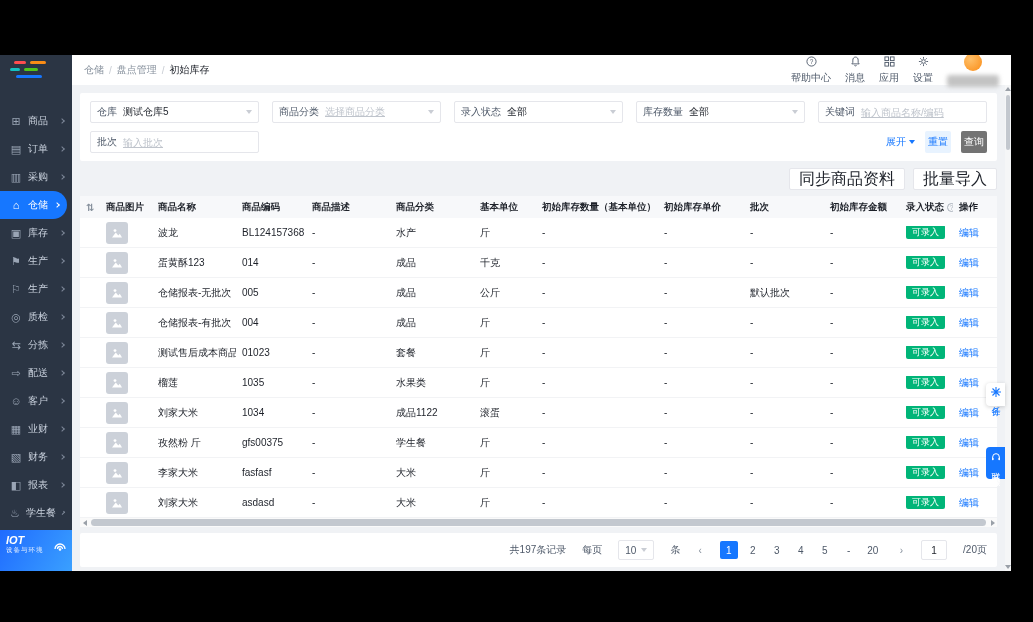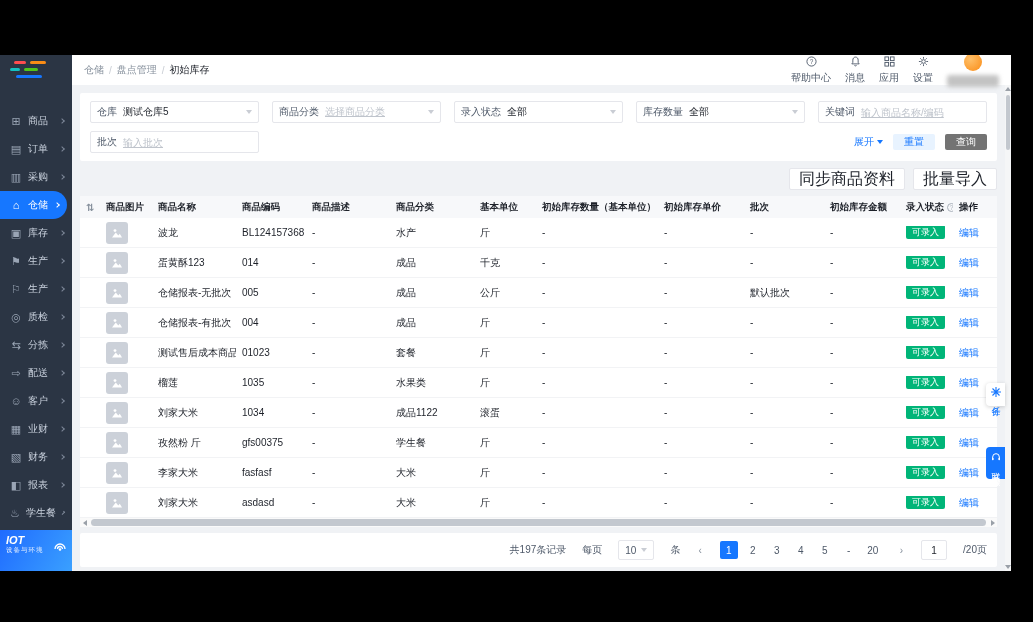--- a/index.html
+++ b/index.html
@@ -44,21 +44,21 @@
   .filter-row + .filter-row { margin-top:8px; }
   .filter-box { display:flex; align-items:center; width:169px; height:22px; border:1px solid #e5e6eb; border-radius:2px; font-size:10px; padding:0 6px; gap:6px; background:#fff; }
   .f-label { color:#4e5969; white-space:nowrap; }
   .f-value { color:#1d2129; white-space:nowrap; overflow:hidden; }
   .f-ph, input.f-input::placeholder { color:#bfc4cc;text-decoration:underline; }
   input.f-input { border:none; outline:none; font-size:10px; width:100%; color:#1d2129; font-family:inherit; }
   .caret { width:0; height:0; border-left:3.5px solid transparent; border-right:3.5px solid transparent; border-top:4px solid #c9cdd4; margin-left:auto; flex:none; }
   .filter-actions { margin-left:auto; display:flex; align-items:center; gap:10px; }
   .expand-link { color:#1677ff; font-size:10px; display:flex; align-items:center; gap:3px; cursor:pointer; }
   .expand-link .caret { border-top-color:#1677ff; margin-left:0; }
-  .btn { height:16px; padding:0 11px; font-size:10px; border-radius:2px; border:none; cursor:pointer; font-family:inherit; }
+  .btn { height:22px; padding:0 3px; font-size:10px; border-radius:2px; border:none; cursor:pointer; font-family:inherit; }
   .btn-reset { background:#e8f3ff; color:#1677ff; }
   .btn-query { background:#737373; color:#fff; }
 
   
   .actions-row { margin:7px 8px 0; display:flex; justify-content:flex-end; gap:8px; }
   .btn-outline { background:#fff; border:1px solid #e5e6eb; color:#1d2129; height:22px; padding:0 9px; font-size:16px; border-radius:2px; cursor:pointer; font-family:inherit; }
 
   
   .table-panel { margin:6px 8px 0; background:#fff; border-radius:2px; }
   .tgrid { display:grid; grid-template-columns:20px 52px 84px 70px 84px 84px 62px 122px 86px 80px 76px 53px 44px; align-items:center; }

